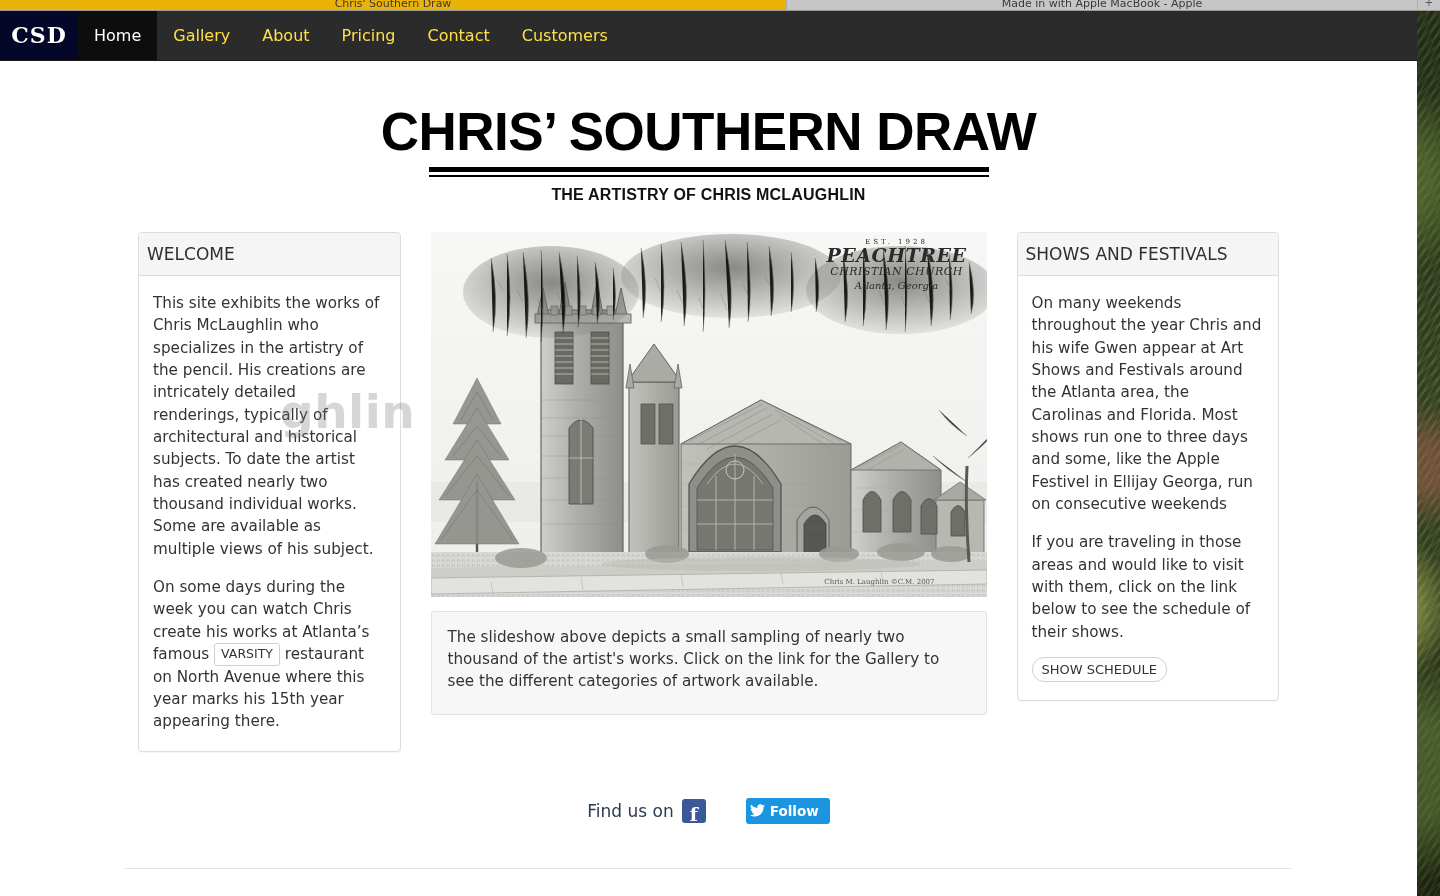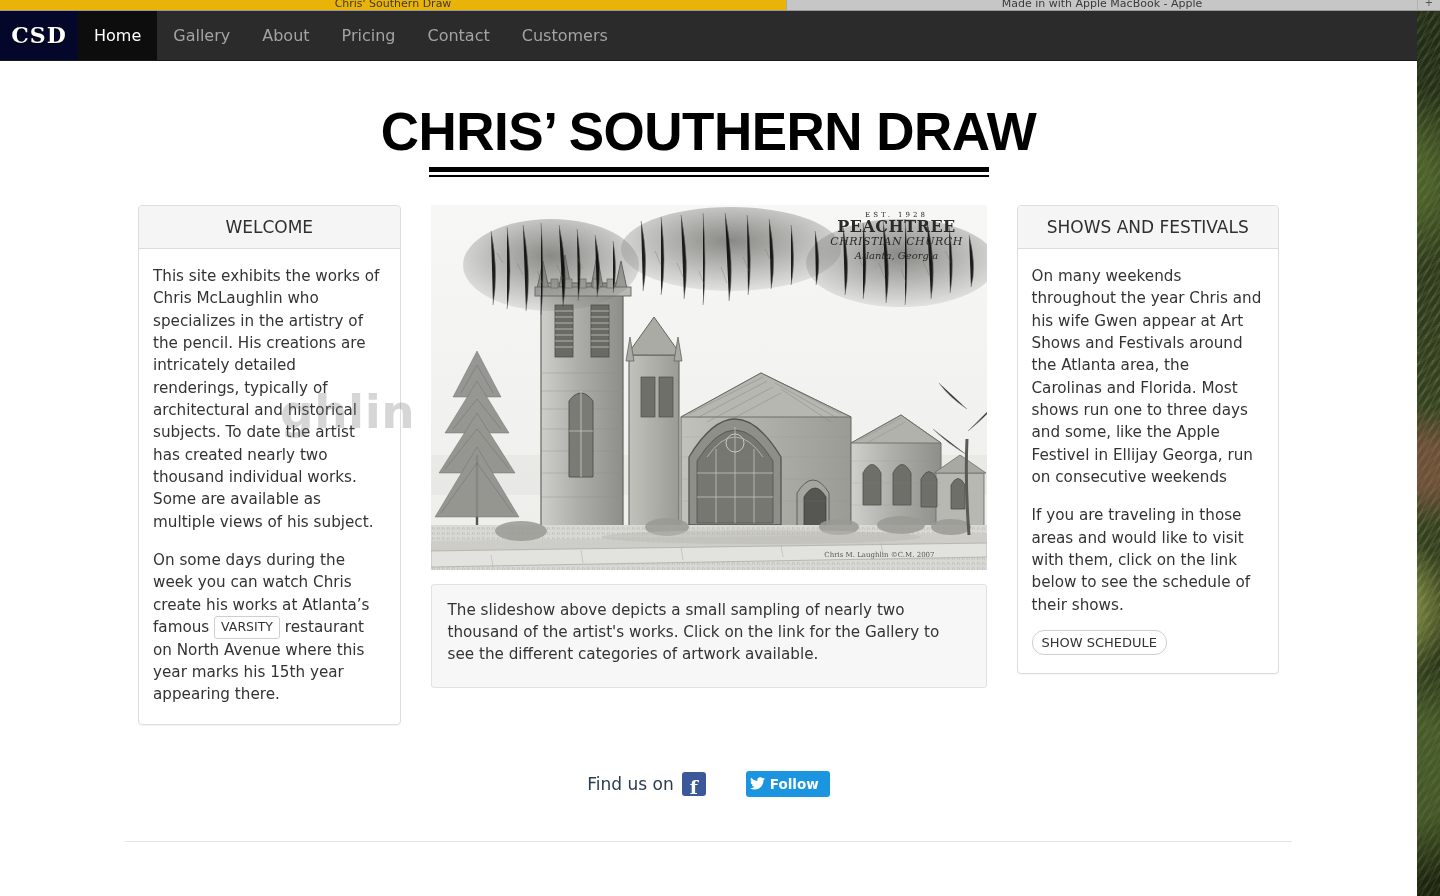--- a/index.html
+++ b/index.html
@@ -57,21 +57,21 @@
   #brand{
     width:78px;background:#05072a;display:flex;align-items:center;justify-content:center;
   }
   #brand .logo{
     color:#fff;font-weight:bold;font-size:22px;letter-spacing:1px;
     font-family:"DejaVu Serif","Liberation Serif",serif;
     text-shadow:0 1px 0 #000;
   }
   .navitem{
     display:flex;align-items:center;padding:0 16px;
-    color:#a3a3a3;font-size:16px;cursor:pointer;
+    color:#fde047;font-size:16px;cursor:pointer;
   }
   .navitem.active{color:#ffffff;background:#0d0d0d;}
 
   
   #hero{padding-top:44px;text-align:center;}
   #hero-title{
     font-family:"Liberation Sans","DejaVu Sans",sans-serif;
     font-weight:bold;font-size:53px;letter-spacing:-0.5px;color:#000;
     line-height:1;display:inline-block;
   }
@@ -88,21 +88,21 @@
     display:flex;justify-content:center;align-items:flex-start;
     gap:30px;margin-top:28px;padding:0 138px;
   }
   .panel{
     width:263px;border:1px solid #dddddd;border-radius:4px;background:#fff;
     box-shadow:0 1px 1px rgba(0,0,0,.04);
   }
   .panel-head{
     background:#f5f5f5;border-bottom:1px solid #dddddd;
     border-radius:4px 4px 0 0;
-    text-align:center;padding:11px 8px;font-size:17px;color:#2f2f2f;
+    padding:11px 8px;font-size:17px;color:#2f2f2f;
   }
   .panel-body{padding:16px 14px 18px;}
   .panel-body p{
     margin:0 0 16px;font-size:15.2px;line-height:1.47;color:#333;
   }
   .panel-body p:last-of-type{margin-bottom:0;}
   .inline-btn{
     display:inline-block;border:1px solid #cfcfcf;border-radius:3px;
     background:#fff;padding:1px 6px;font-size:12.5px;color:#333;
     vertical-align:1px;cursor:pointer;
@@ -123,21 +123,21 @@
     position:absolute;left:280px;top:374px;
     font-size:47px;font-weight:bold;color:rgba(120,120,120,.30);
     letter-spacing:.5px;pointer-events:none;
   }
   #art-label{
     position:absolute;right:8px;top:6px;width:164px;height:66px;
     color:#2a2a2a;text-align:center;
     font-family:"DejaVu Serif","Liberation Serif",serif;
   }
   #art-label .est{font-size:7px;letter-spacing:3px;}
-  #art-label .l1{font-size:16px;font-weight:bold;letter-spacing:.5px;line-height:1;}
+  #art-label .l1{font-size:19px;font-weight:bold;font-style:italic;letter-spacing:.5px;line-height:1;}
   #art-label .l2{font-size:11px;font-style:italic;letter-spacing:.5px;line-height:1.35;}
   #art-label .l3{font-size:10px;font-style:italic;}
   #art-sign{
     position:absolute;right:52px;bottom:10px;font-size:7px;color:#555;
     font-family:"DejaVu Serif","Liberation Serif",serif;
     text-align:right;line-height:1.3;
   }
   #caption{
     margin-top:14px;border:1px solid #e2e2e2;border-radius:3px;background:#f7f7f7;
     padding:14px 16px 22px;font-size:15.2px;line-height:1.45;color:#333;
@@ -198,20 +198,21 @@
     <div class="navitem">Contact</div>
     <div class="navitem">Customers</div>
   </div>
 
   <div id="hero">
     <div id="hero-title">CHRIS’ SOUTHERN DRAW</div>
     <div id="hero-rules">
       <div class="r1"></div>
       <div class="r2"></div>
     </div>
+    <div id="hero-sub">THE ARTISTRY OF CHRIS MCLAUGHLIN</div>
   </div>
 
   <div id="cols">
 
     <div class="panel">
       <div class="panel-head">WELCOME</div>
       <div class="panel-body">
         <p>This site exhibits the works of Chris McLaughlin who specializes in the artistry of the pencil. His creations are intricately detailed renderings, typically of architectural and historical subjects. To date the artist has created nearly two thousand individual works. Some are available as multiple views of his subject.</p>
         <p><span>On some days during the week you can watch Chris create his works at Atlanta’s famous </span><span class="inline-btn">VARSITY</span><span> restaurant on North Avenue where this year marks his 15th year appearing there.</span></p>
       </div>

